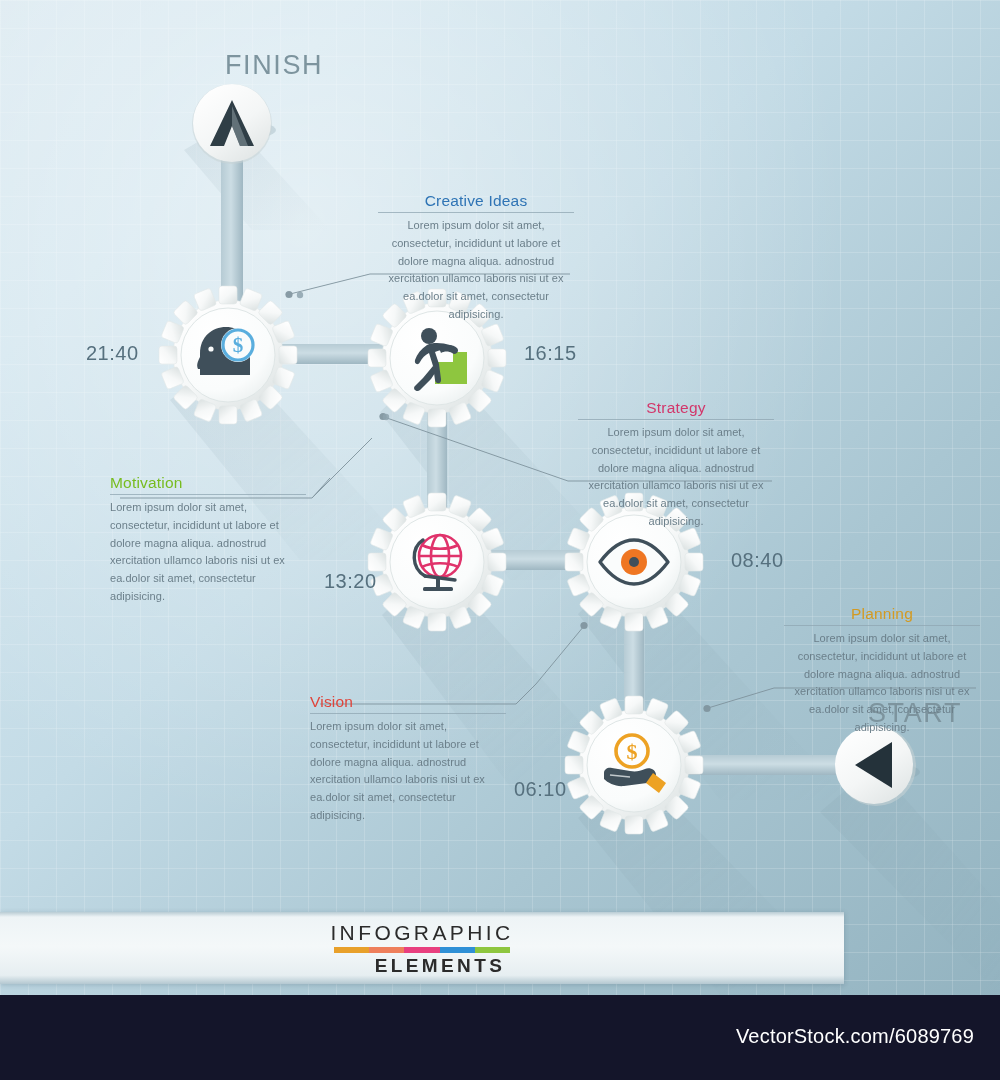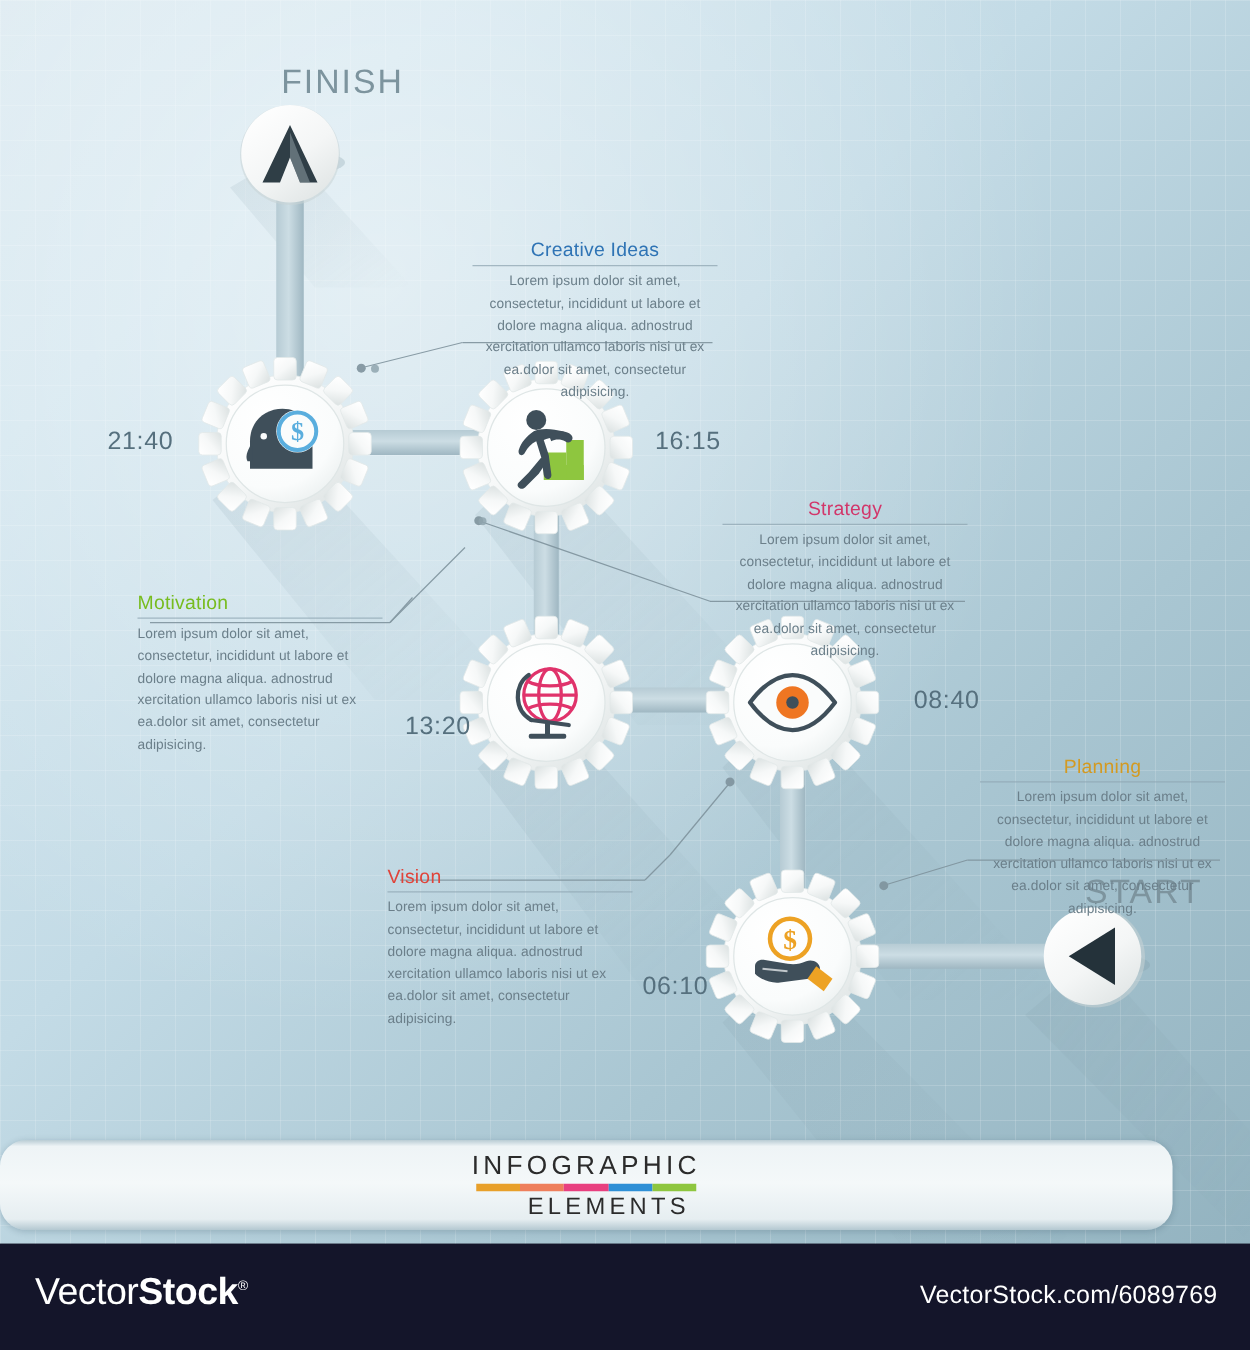--- a/index.html
+++ b/index.html
@@ -58,38 +58,37 @@
     letter-spacing: .5px; font-weight: 400; white-space: nowrap;
   }
   
   .endlabel {
     position: absolute; font-size: 27px; color: #7d949e;
     letter-spacing: 1.6px; white-space: nowrap; font-weight: 400; margin-left: 44px;
   }
 
   
   #banner {
-    position: absolute; left: 0; top: 912px; width: 938px; height: 72px;
+    position: absolute; left: 0; top: 912px; width: 844px; height: 72px;
     background: linear-gradient(to bottom,
        #b9ccd4 0%, #eef4f6 7%, #f4f8f9 48%, #e6eef1 88%, #b4c8d1 100%);
     box-shadow: 0 1px 5px rgba(40,70,85,.22);
-    border-radius: 21px;
   }
   #banner .inner {
     position:absolute; left:0; right:0; top:9px; text-align:center;
   }
   #banner .t1 {
     font-size: 21px; letter-spacing: 3.4px; color: #2b2b2b; font-weight: 400;
   }
   #banner .bar {
     width: 176px; height: 6px; margin: 2px auto 2px auto; display: flex;
   }
   #banner .bar i { flex: 1 1 0; display:block; }
   #banner .t2 {
-    font-size: 19px; letter-spacing: 3.4px; color: #2b2b2b; font-weight: 400; padding-left: 36px;
+    font-size: 19px; letter-spacing: 3.4px; color: #2b2b2b; font-weight: 700; padding-left: 36px;
   }
 
   
   #footer {
     position: absolute; left: 0; top: 995px; width: 1000px; height: 85px;
     background: #14152a;
   }
   #footer .logo {
     position:absolute; left: 28px; top: 22px;
     font-size: 30px; color: #fff; letter-spacing: -.4px;
@@ -443,17 +442,16 @@
           <i style="background:#e8407f"></i>
           <i style="background:#2f90d6"></i>
           <i style="background:#8ec63f"></i>
         </div>
         <div class="t2">ELEMENTS</div>
       </div>
     </div>
   </div>
 
   <div id="footer">
-    <div class="logo"><span>Vector</span><b>Stock</b><sup>®</sup></div>
     <div class="url">VectorStock.com/6089769</div>
   </div>
 
 </div>
 
 </body></html>

